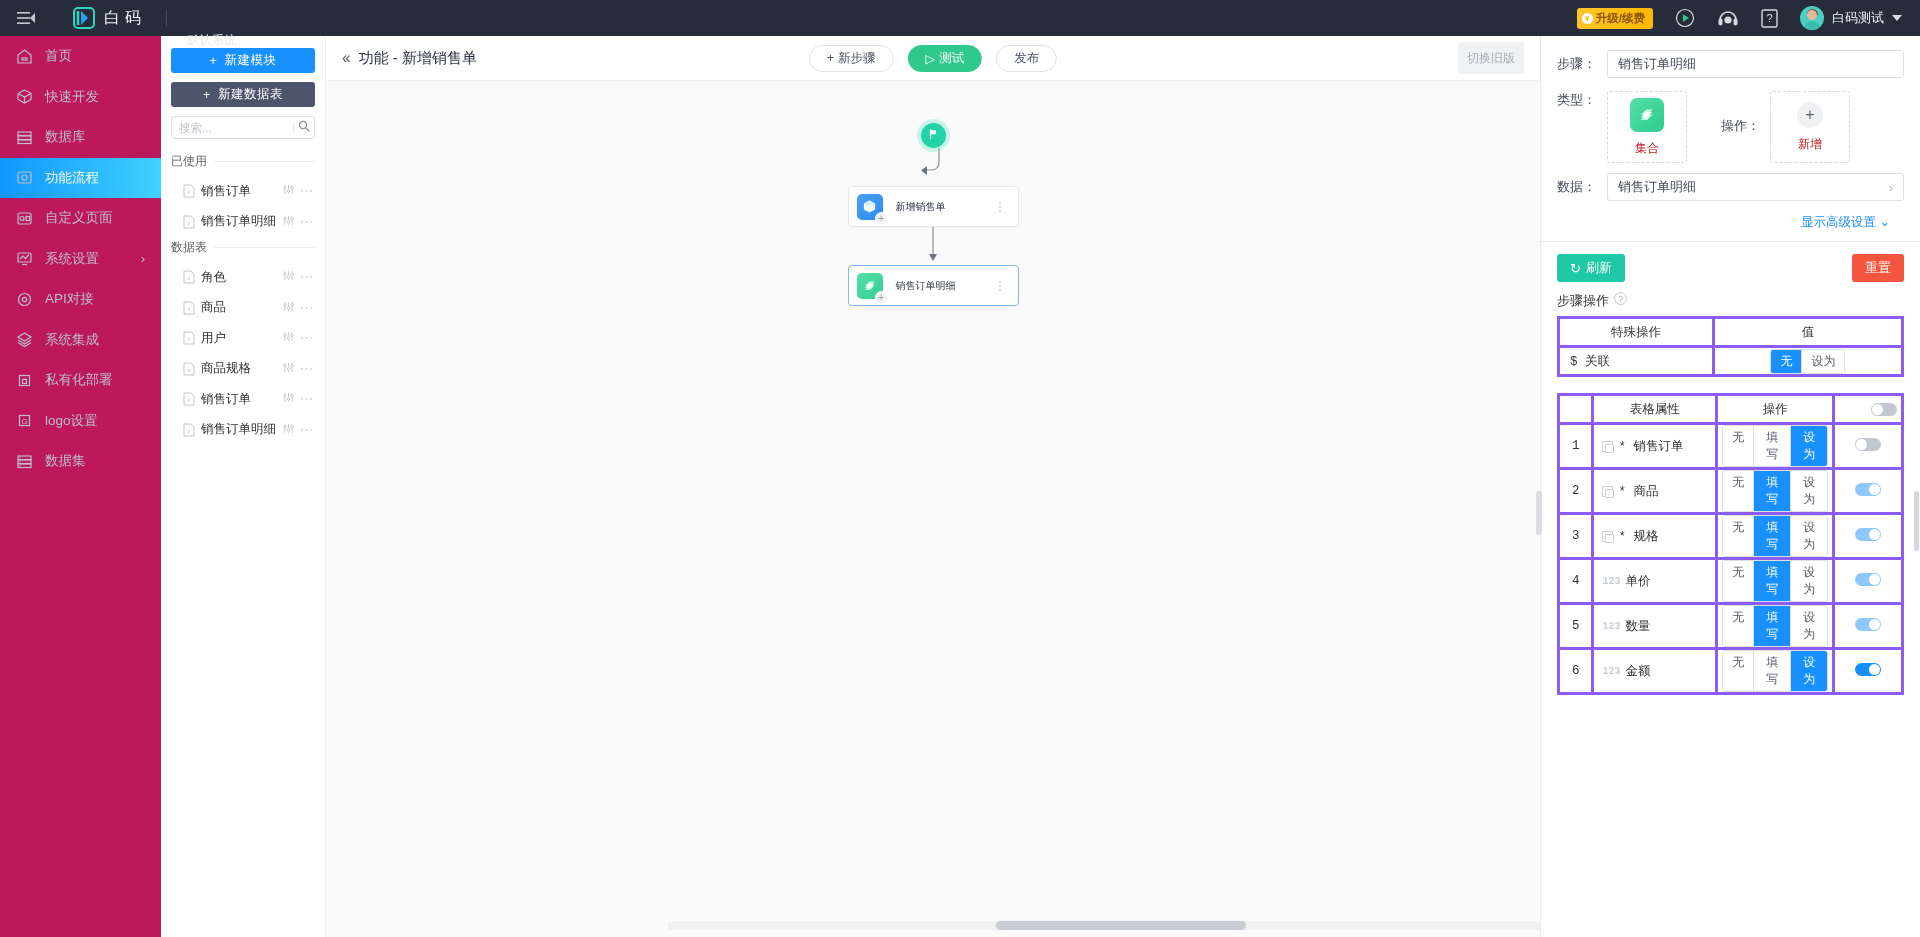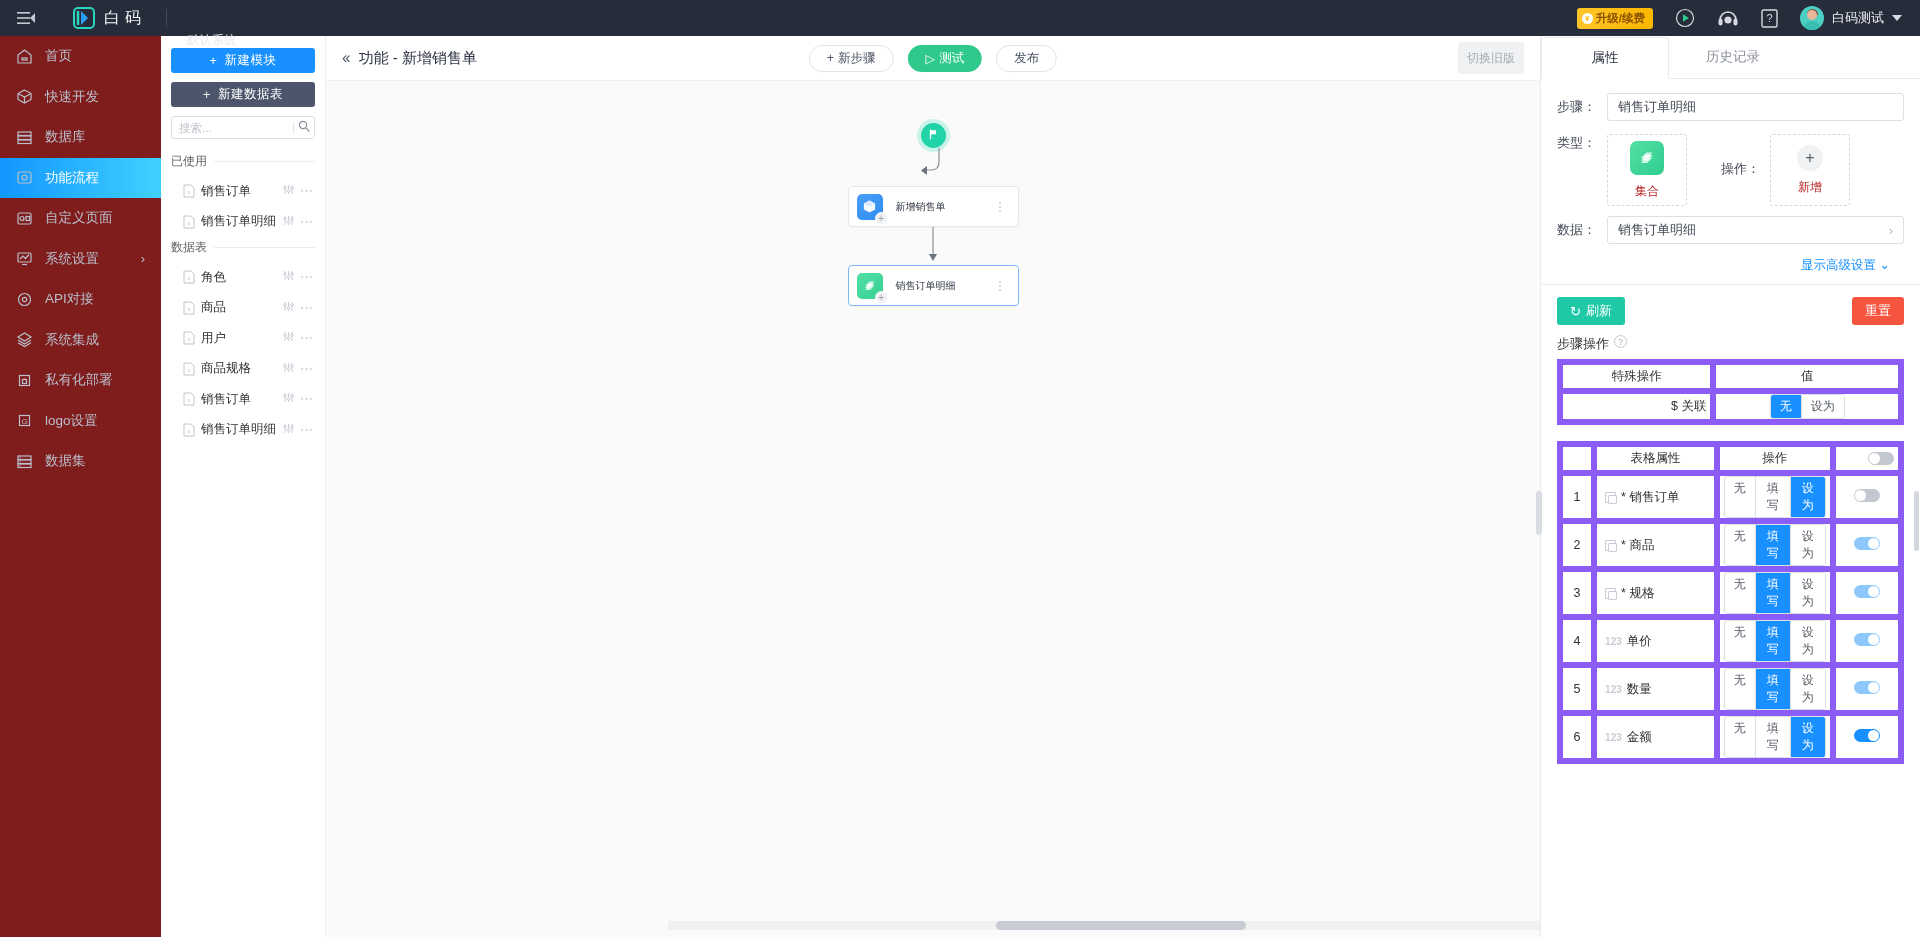--- a/index.html
+++ b/index.html
@@ -40,21 +40,21 @@
   .avatar .head{position:absolute;width:10px;height:10px;border-radius:50%;background:#e8b79a;left:7px;top:4px;}
   .avatar .hair{position:absolute;width:11px;height:6px;border-radius:6px 6px 0 0;background:#7a4a3a;left:6.5px;top:3px;}
   .avatar .body{position:absolute;width:18px;height:10px;border-radius:9px 9px 0 0;background:#39bdb0;left:3px;top:15px;}
   .tb-user-name { font-size:13px; color:#eef0f4; }
   .caret-dn { width:0;height:0;border-left:5px solid transparent;border-right:5px solid transparent;border-top:6px solid #d9dce3; }
 
   
   .body { flex:1; display:flex; min-height:0; }
 
   
-  .nav { width:161px; background:#7f1d1d; flex:0 0 161px; display:flex; flex-direction:column; overflow:hidden; }
+  .nav { width:161px; background:#be185d; flex:0 0 161px; display:flex; flex-direction:column; overflow:hidden; }
   .nav-item {
     height:40.5px; display:flex; align-items:center; gap:12px; padding:0 16px;
     color:#b9bfcb; font-size:13.5px; cursor:pointer; position:relative; flex:0 0 40.5px;
   }
   .nav-item .nic { width:17px; height:17px; flex:0 0 17px; display:flex; align-items:center; justify-content:center; }
   .nav-item.active { background:linear-gradient(90deg,#1296ff,#3fd2ff); color:#fff; }
   .nav-item .arrow-r { margin-left:auto; font-size:13px; color:#b9bfcb; }
 
   
   .panel { width:165px; flex:0 0 165px; background:#fff; border-right:1px solid #eceef2; display:flex; flex-direction:column; padding:12px 10px 0; }
@@ -147,21 +147,21 @@
   .plus-circle { width:26px;height:26px;border-radius:50%;background:#f0f1f3;color:#5a616d;display:flex;align-items:center;justify-content:center;font-size:16px; }
   .adv { text-align:right; font-size:12.5px; color:#1890ff; cursor:pointer; padding-right:14px; }
   .hr { height:1px; background:#e9ebef; margin:10px 0 0; }
   .btnrow { display:flex; align-items:center; justify-content:space-between; padding:12px 16px 10px; }
   .btn-sm { height:28px; border-radius:3px; display:flex; align-items:center; gap:5px; padding:0 13px; font-size:13px; color:#fff; cursor:pointer; }
   .btn-teal { background:#20c9a6; }
   .btn-red { background:#f5543f; }
   .sec-title { display:flex; gap:5px; font-size:13px; color:#303133; padding:0 16px 6px; }
   .qmark { width:13px;height:13px;border:1px solid #c3c7cf;border-radius:50%;color:#a8adb6;font-size:9px;display:flex;align-items:center;justify-content:center; }
   table { border-collapse:collapse; width:calc(100% - 32px); margin:0 16px; }
-  th,td { border:6px solid #8b5cf6; font-size:12.5px; color:#303133; height:29px; padding:0 4px; text-align:center; }
+  th,td { border:3px solid #8b5cf6; font-size:12.5px; color:#303133; height:29px; padding:0 4px; text-align:center;font-family:Liberation Mono, monospace; }
   th { font-weight:normal; color:#303133; background:#fff; }
   .grp-btns { display:inline-flex; border:1px solid #dcdfe6; border-radius:3px; overflow:hidden; }
   .grp-btns span { padding:3px 9px; font-size:12px; color:#555b66; background:#fff; cursor:pointer; border-right:1px solid #dcdfe6; }
   .grp-btns span:last-child { border-right:0; }
   .grp-btns span.on { background:#1890ff; color:#fff; }
   .sw { width:26px;height:13px;border-radius:7px;background:#c3c7cf;position:relative;display:inline-block;cursor:pointer; }
   .sw i { position:absolute;width:11px;height:11px;border-radius:50%;background:#fff;top:1px;left:1px;transition:.2s; }
   .sw.on { background:#1890ff; } .sw.on i { left:14px; }
   .sw.half { background:#8cc8fa; } .sw.half i { left:14px; }
   .sw.off-l i { left:1px; }
@@ -580,28 +580,20 @@
         </div>
         <div class="hbar">
           <div class="track"></div>
           <div class="thumb"></div>
         </div>
       </div>
     </div>
 
     <div class="props">
       <div class="drag-handle"></div>
-      <div class="tabs" id="props-tabs">
-          <div class="tab active">
-            <span>属性</span>
-          </div>
-          <div class="tab">
-            <span>历史记录</span>
-          </div>
-        </div>
 
       <div class="pform">
         <div class="frow">
           <span class="flab">步骤：</span>
           <span class="finput">销售订单明细</span>
         </div>
         <div class="typerow">
           <span class="flab">类型：</span>
           <div class="dashbox">
             <span class="bigicon">
@@ -650,21 +642,21 @@
 
       <table>
         <thead>
             <tr>
           <th style="width:45%">特殊操作</th>
           <th>值</th>
         </tr>
           </thead>
         <tbody id="special-body">
             <tr>
-              <td style="text-align:right;padding-left:10px">$ 关联</td>
+              <td style="text-align:left;padding-left:10px">$ 关联</td>
               <td><span class="grp-btns">
                   <span class="on">无</span>
                   <span class="">设为</span>
                 </span></td>
             </tr>
           </tbody>
       </table>
 
       <table style="margin-top:16px">
         <thead>

